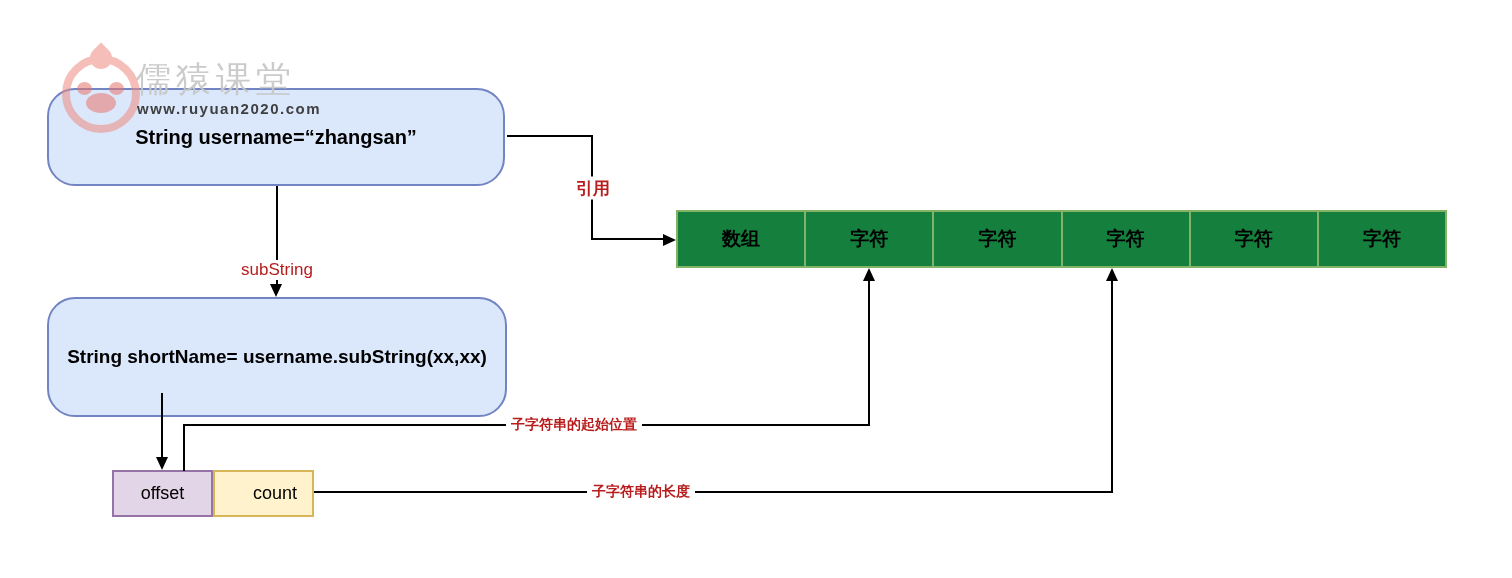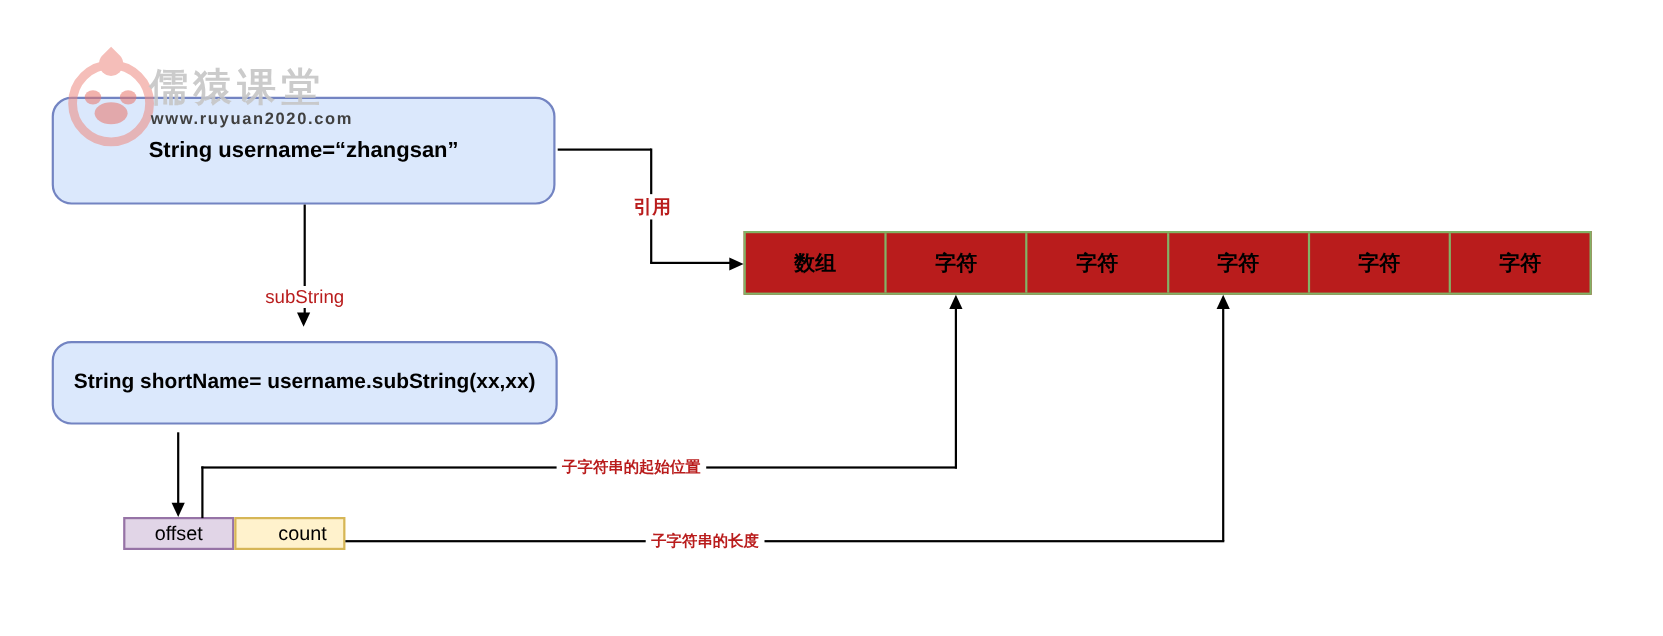--- a/index.html
+++ b/index.html
@@ -1,36 +1,36 @@
 <!DOCTYPE html>
 <html><head>
 <meta charset="utf-8">
 <style>
   * { margin:0; padding:0; box-sizing:border-box; }
   body { background:#ffffff; font-family:"Liberation Sans", sans-serif; }
   .canvas { position:relative; width:1512px; height:578px; background:#ffffff; overflow:hidden; }
 
   
   .node-blue {
-    position:absolute; background:#dbe8fc; border:2px solid #7384c2; border-radius:18px;
+    position:absolute; background:#dbe8fc; border:2px solid #7384c2; border-radius:28px;
     display:flex; align-items:center; justify-content:center;
     font-weight:bold; color:#000; white-space:nowrap;
   }
   .box1 { left:47px; top:88px; width:458px; height:98px; font-size:20px; }
-  .box2 { left:47px; top:310px; width:460px; height:76px; font-size:19px; }
+  .box2 { left:47px; top:297px; width:460px; height:120px; font-size:19px; }
 
   
   .array { position:absolute; left:676px; top:210px; width:771px; height:58px;
-    display:flex; border:2px solid #82b366; background:#b91c1c; }
+    display:flex; border:2px solid #82b366; background:#15803d; }
   .array-cell { flex:1 1 0; display:flex; align-items:center; justify-content:center;
     border-right:2px solid #82b366; font-size:19px; font-weight:bold; color:#000; }
   .array-cell:last-child { border-right:none; }
 
   
-  .cell-small { position:absolute; top:470px; width:101px; height:30px;
+  .cell-small { position:absolute; top:470px; width:101px; height:47px;
     display:flex; align-items:center; justify-content:center; font-size:18px; color:#000; }
   .offset { left:112px; background:#e1d5e7; border:2px solid #9673a6; }
   .count  { left:213px; background:#fff2cc; border:2px solid #d6b656;padding-left:23px; }
 
   
   .line { position:absolute; background:#000; }
   .ln-ref-h1 { left:507px; top:135px; width:85px; height:2px; }
   .ln-ref-v  { left:591px; top:135px; width:2px;  height:104px; }
   .ln-ref-h2 { left:591px; top:238px; width:74px; height:2px; }
   .ln-sub-v  { left:276px; top:186px; width:2px;  height:100px; }
@@ -62,21 +62,21 @@
 
   
   .wm { color:#c6c6c6; }
   .wm-logo { position:absolute; left:62px; top:55px; width:78px; height:78px; opacity:0.55; z-index:5; }
   .wm-ring { position:absolute; left:0; top:0; width:78px; height:78px; border:8px solid #ee8a80; border-radius:50%; }
   .wm-flame { position:absolute; left:28px; top:-8px; width:22px; height:22px; background:#ee8a80;
     border-radius:0 50% 50% 50%; transform:rotate(45deg); }
   .wm-eye { position:absolute; width:15px; height:13px; background:#e8756a; border-radius:50%; top:27px; }
   .wm-eye.l { left:15px; } .wm-eye.r { left:47px; }
   .wm-muzzle { position:absolute; left:24px; top:38px; width:30px; height:20px; background:#e8756a; border-radius:50%; }
-  .wm-title { position:absolute; left:136px; top:56px; font-size:35px; font-weight:bold;
+  .wm-title { position:absolute; left:136px; top:56px; font-size:35px; font-weight:normal;
     letter-spacing:5px; z-index:5; opacity:0.9; }
   .wm-url { position:absolute; left:137px; top:100px; font-size:15px; font-weight:bold;
     letter-spacing:1.5px; color:#404040; z-index:5; }
   .wm-credit { position:absolute; left:1328px; top:537px; font-size:19px; color:#cbcbcb; z-index:5; }
 </style>
 </head>
 <body>
 
 <div class="canvas">
 

